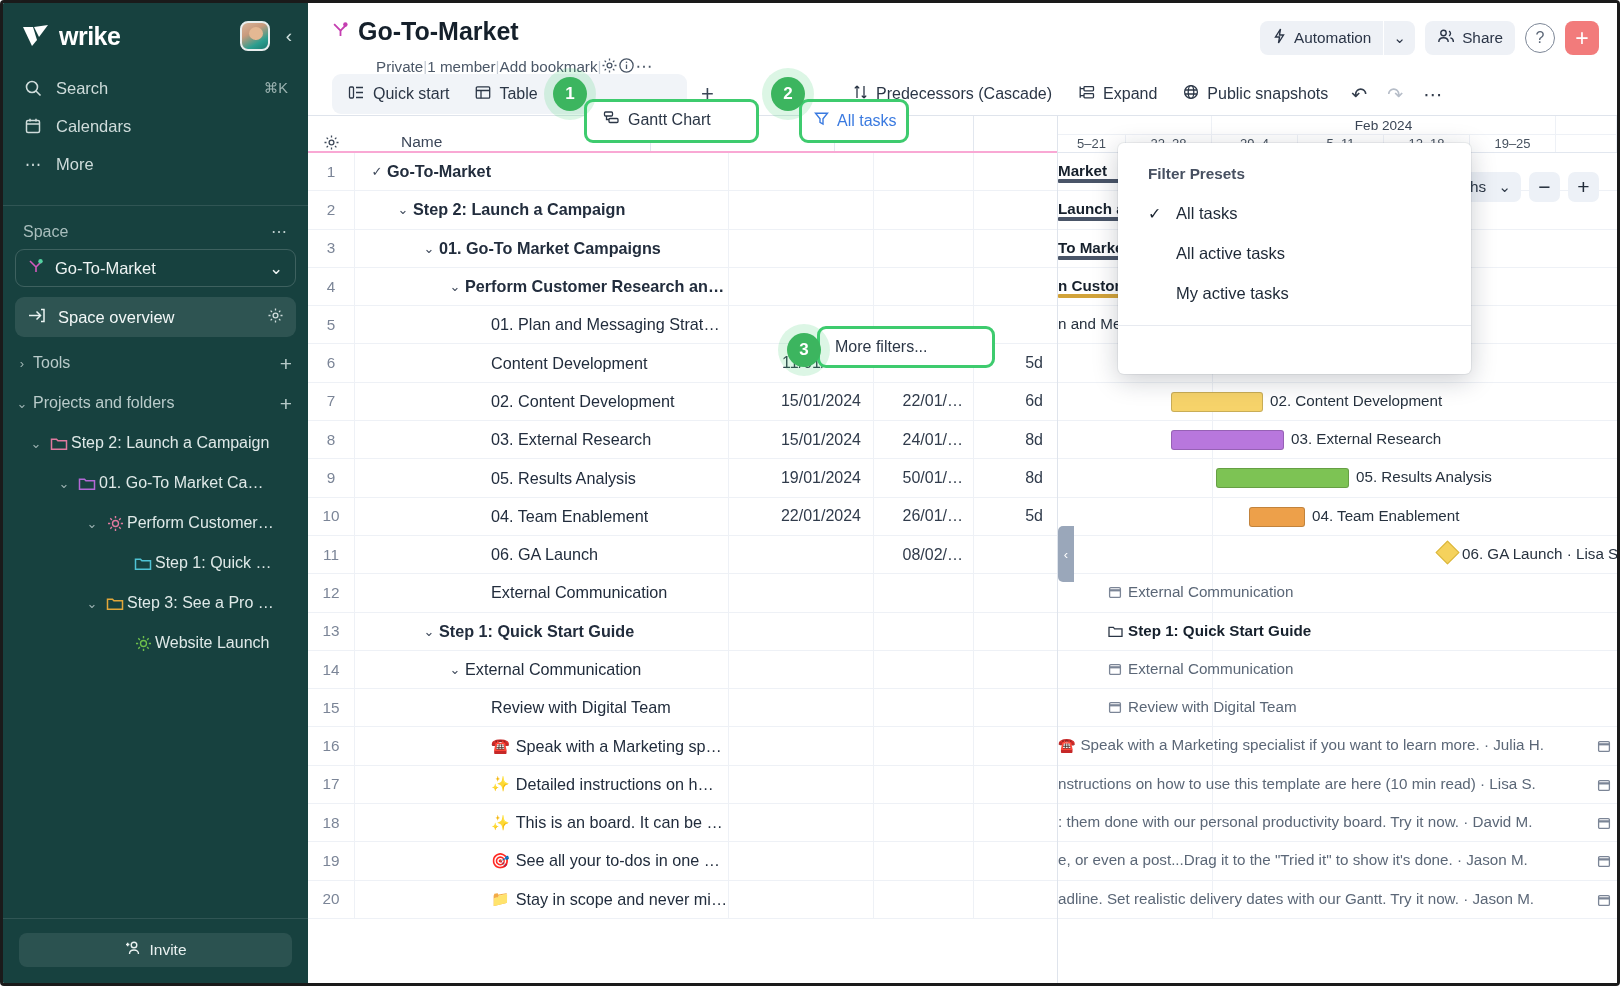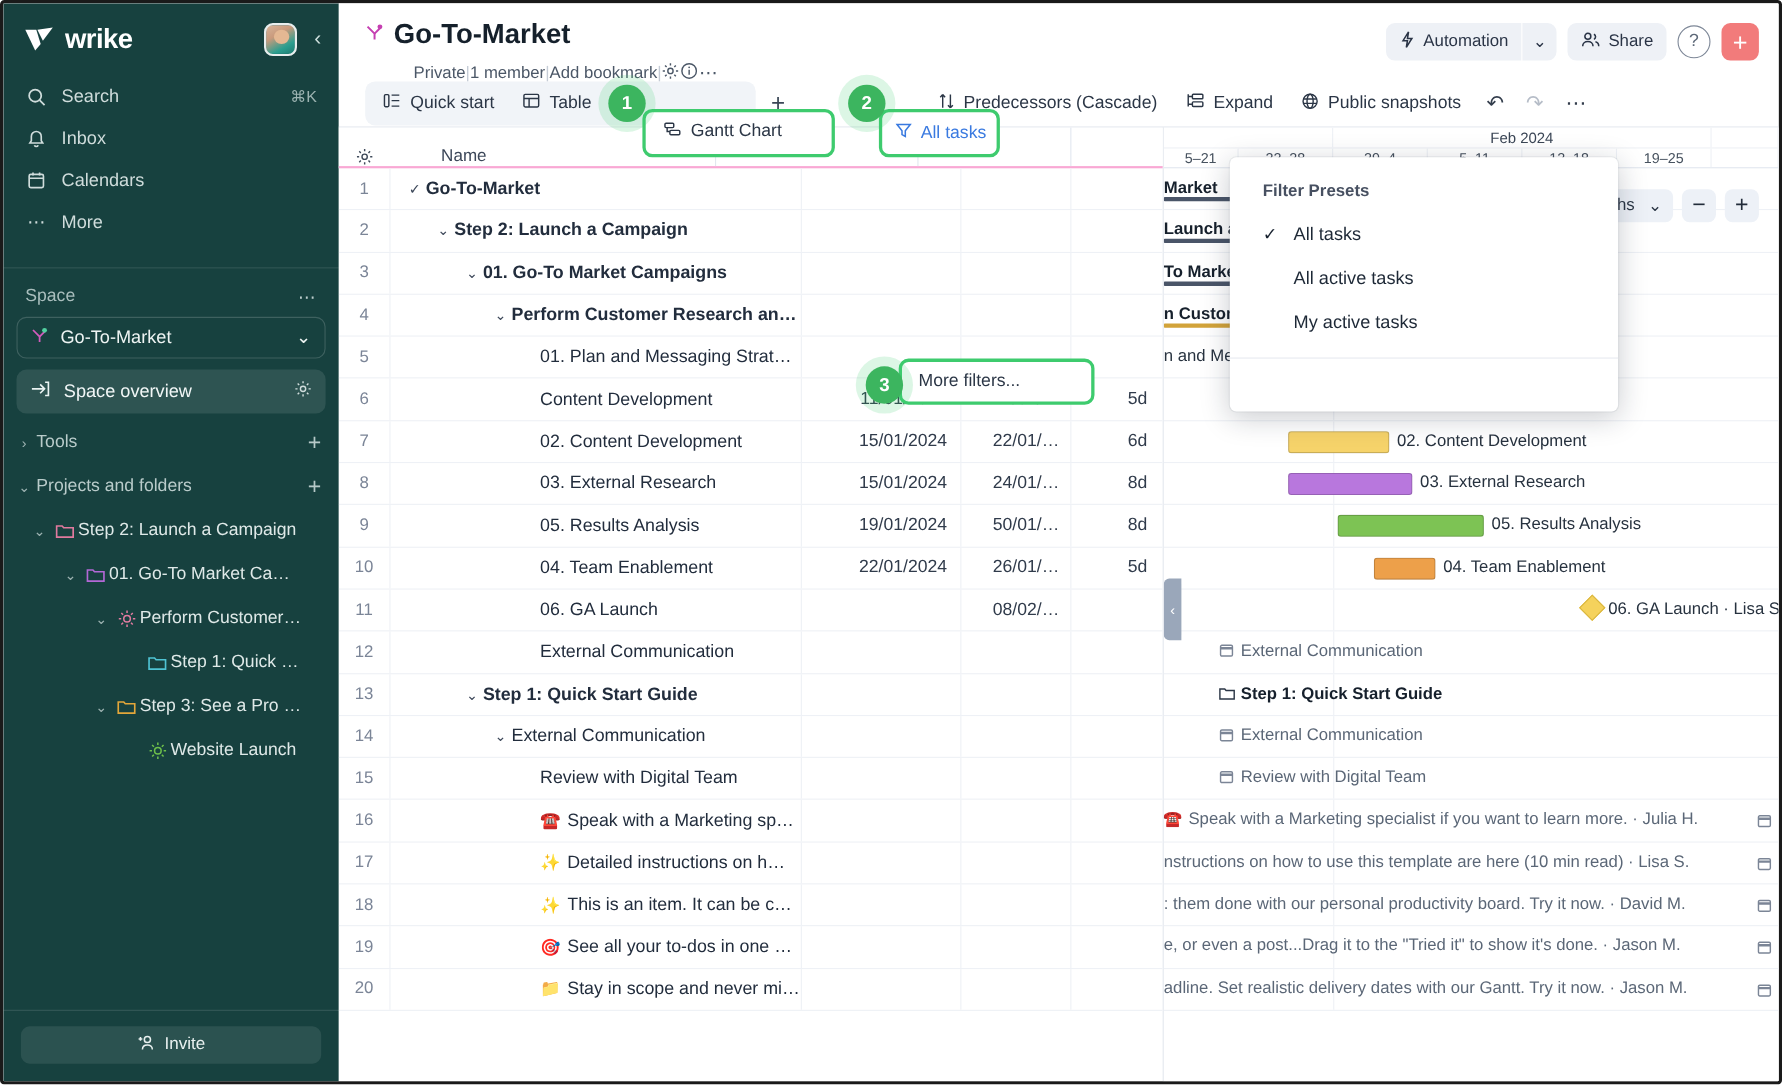--- a/index.html
+++ b/index.html
@@ -259,29 +259,20 @@
     <nav class="sb-nav">
       <div class="sb-item">
         <span class="ico">
           <svg width="18" height="18" viewBox="0 0 18 18" fill="none" stroke="#cfdcdb" stroke-width="1.6">
               <circle cx="8" cy="8" r="5.5"></circle>
               <line x1="12" y1="12" x2="16.5" y2="16.5"></line>
             </svg>
         </span>
         <span class="lbl">Search</span>
         <span class="kbd">⌘K</span>
-      </div>
-      <div class="sb-item">
-        <span class="ico">
-          <svg width="18" height="18" viewBox="0 0 18 18" fill="none" stroke="#cfdcdb" stroke-width="1.5">
-              <path d="M4.5 7a4.5 4.5 0 019 0v4l1.3 2H3.2L4.5 11z"></path>
-              <path d="M7.3 15a1.8 1.8 0 003.4 0"></path>
-            </svg>
-        </span>
-        <span class="lbl">Inbox</span>
       </div>
       <div class="sb-item">
         <span class="ico">
           <svg width="18" height="18" viewBox="0 0 18 18" fill="none" stroke="#cfdcdb" stroke-width="1.5">
               <rect x="2.5" y="3.5" width="13" height="12" rx="1.5"></rect>
               <line x1="2.5" y1="7" x2="15.5" y2="7"></line>
               <line x1="6" y1="1.8" x2="6" y2="4.5"></line>
               <line x1="12" y1="1.8" x2="12" y2="4.5"></line>
             </svg>
         </span>
@@ -745,21 +736,21 @@
               </div>
               <div class="r-start"></div>
               <div class="r-fin"></div>
               <div class="r-dur"></div>
             </div>
             <div class="row">
               <div class="r-num">18</div>
               <div class="r-name" style="padding-left: 116px;">
                 <span class="cv"></span>
                 <span class="emoji">✨</span>
-                <span class="txt">This is an item. It can be c…</span>
+                <span class="txt">This is an board. It can be c…</span>
               </div>
               <div class="r-start"></div>
               <div class="r-fin"></div>
               <div class="r-dur"></div>
             </div>
             <div class="row">
               <div class="r-num">19</div>
               <div class="r-name" style="padding-left: 116px;">
                 <span class="cv"></span>
                 <span class="emoji">🎯</span>

